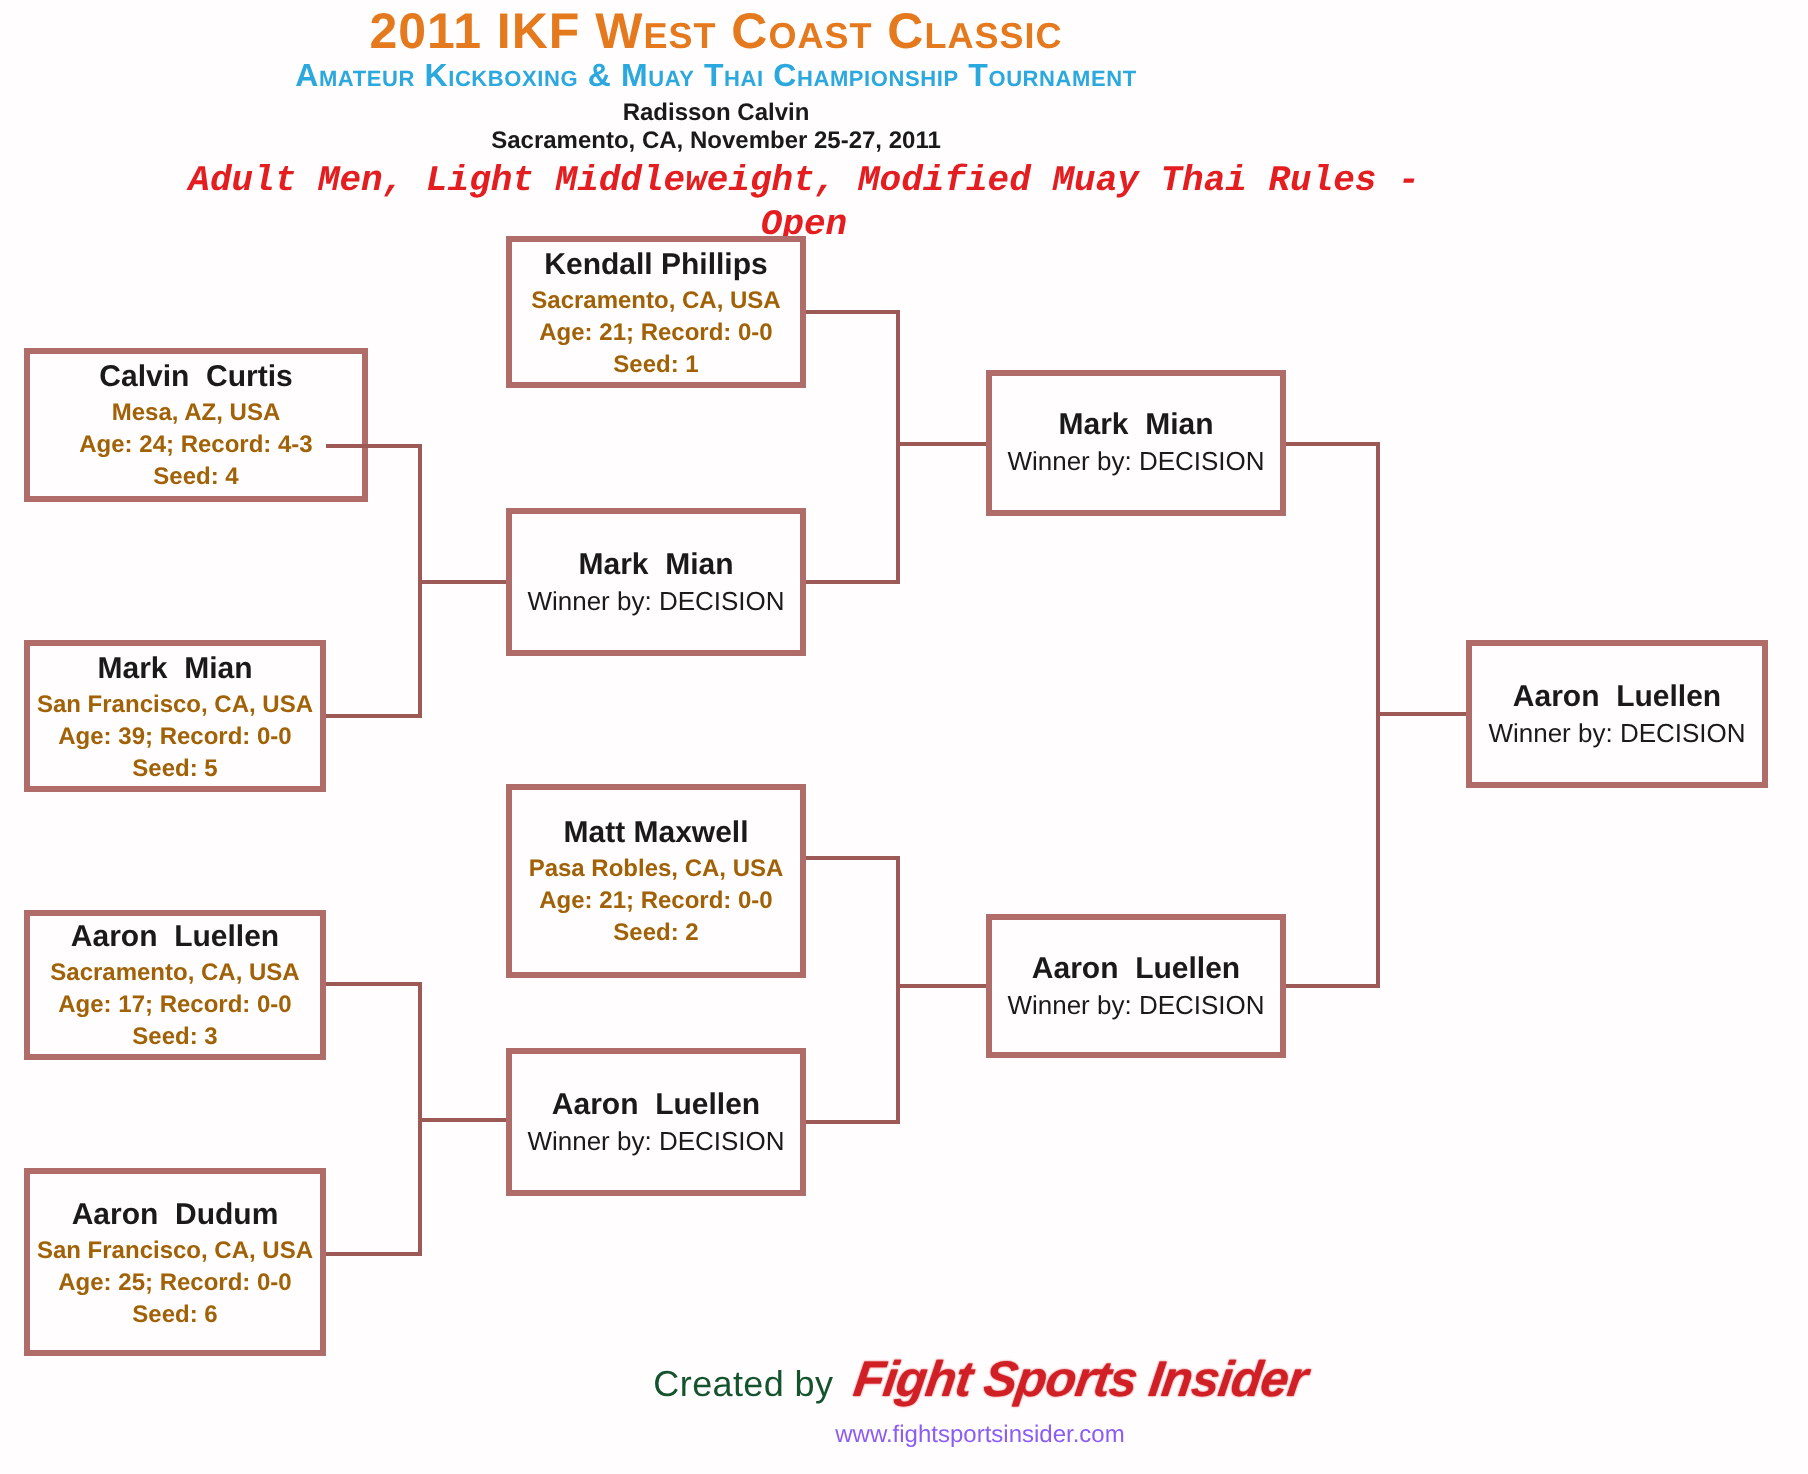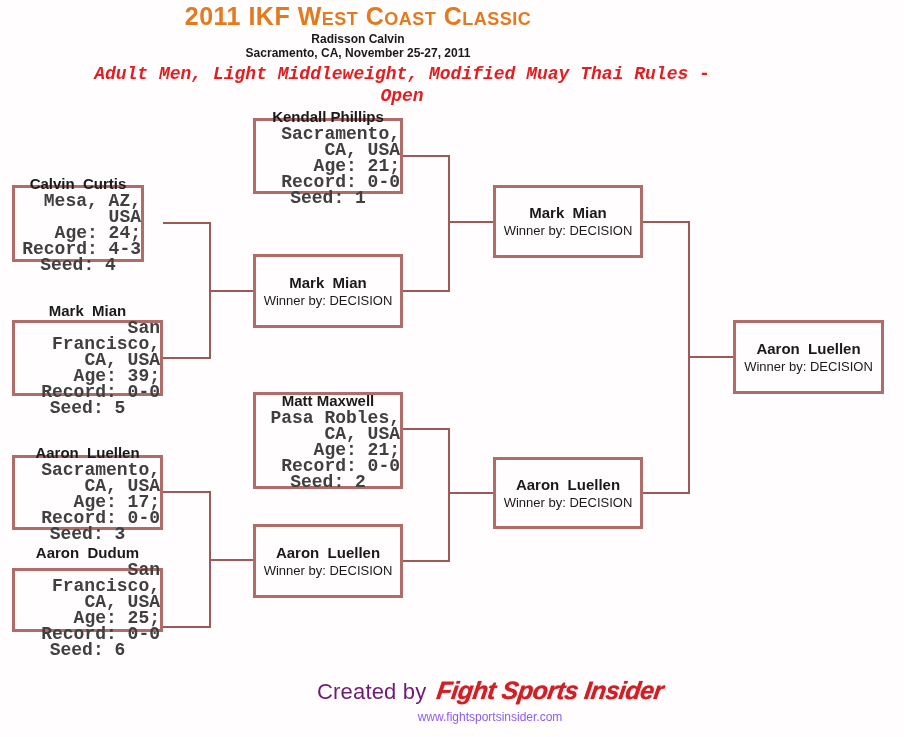--- a/index.html
+++ b/index.html
@@ -26,57 +26,58 @@
     font-size:18px;font-weight:bold;font-style:italic;
     color:#e41d20;line-height:22px;margin-top:3px;padding-left:88px;
   }
   
   .box{
     position:absolute;border:3px solid #b06c69;background:#fffdfd;
     display:flex;flex-direction:column;justify-content:center;align-items:center;
     text-align:right;box-sizing:border-box;
   }
   .fname{font-size:15px;font-weight:bold;line-height:19px;white-space:pre-wrap;color:#1a1a1a;}
-  .fdetail{font-size:18px;font-weight:bold;line-height:16px;color:#404040;font-family:Liberation Mono, monospace;}
+  .fdetail{font-size:12px;font-weight:bold;line-height:16px;color:#a16207;}
   .fresult{font-size:13px;line-height:18px;color:#1a1a1a;}
   
   .hline{position:absolute;height:2px;background:#9c5956;}
   .vline{position:absolute;width:2px;background:#9c5956;}
   
   .footer{position:absolute;top:676px;left:0;width:904px;text-align:center;padding-left:76px;box-sizing:border-box;}
-  .created-by{font-size:22px;color:#701a75;letter-spacing:.2px;}
+  .created-by{font-size:18px;color:#14532d;letter-spacing:.2px;}
   .fsi-logo{
     display:inline-block;font-size:25px;font-weight:bold;font-style:italic;
     color:#d11f26;letter-spacing:-.5px;transform:skewX(-8deg);
     text-shadow:0 0 1px #d11f26;margin-left:6px;
   }
   .website{font-size:12px;color:#8b5cf6;line-height:18px;margin-top:3px;}
 </style>
 </head>
 <body>
 
 <div>
 
   <div class="header">
     <div class="title">2011 IKF West Coast Classic</div>
+    <div class="subtitle">Amateur Kickboxing &amp; Muay Thai Championship Tournament</div>
     <div class="venue">Radisson Calvin</div>
     <div class="dates">Sacramento, CA, November 25-27, 2011</div>
     <div class="division">Adult Men, Light Middleweight, Modified Muay Thai Rules - Open</div>
   </div>
 
   <div>
 
     <div class="box" style="left:253px;top:118px;width:150px;height:76px">
       <div class="fname">Kendall Phillips</div>
       <div class="fdetail">Sacramento, CA, USA</div>
       <div class="fdetail">Age: 21; Record: 0-0</div>
       <div class="fdetail">Seed: 1</div>
     </div>
 
-    <div class="box" style="left:12px;top:185px;width:132px;height:77px">
+    <div class="box" style="left:12px;top:174px;width:172px;height:77px">
       <div class="fname">Calvin  Curtis</div>
       <div class="fdetail">Mesa, AZ, USA</div>
       <div class="fdetail">Age: 24; Record: 4-3</div>
       <div class="fdetail">Seed: 4</div>
     </div>
 
     <div class="box" style="left:253px;top:254px;width:150px;height:74px">
       <div class="fname">Mark  Mian</div>
       <div class="fresult">Winner by: DECISION</div>
     </div>
@@ -110,21 +111,21 @@
       <div class="fdetail">Sacramento, CA, USA</div>
       <div class="fdetail">Age: 17; Record: 0-0</div>
       <div class="fdetail">Seed: 3</div>
     </div>
 
     <div class="box" style="left:253px;top:524px;width:150px;height:74px">
       <div class="fname">Aaron  Luellen</div>
       <div class="fresult">Winner by: DECISION</div>
     </div>
 
-    <div class="box" style="left:12px;top:568px;width:151px;height:64px">
+    <div class="box" style="left:12px;top:584px;width:151px;height:94px">
       <div class="fname">Aaron  Dudum</div>
       <div class="fdetail">San Francisco, CA, USA</div>
       <div class="fdetail">Age: 25; Record: 0-0</div>
       <div class="fdetail">Seed: 6</div>
     </div>
 
     <div class="box" style="left:493px;top:457px;width:150px;height:72px">
       <div class="fname">Aaron  Luellen</div>
       <div class="fresult">Winner by: DECISION</div>
     </div>

